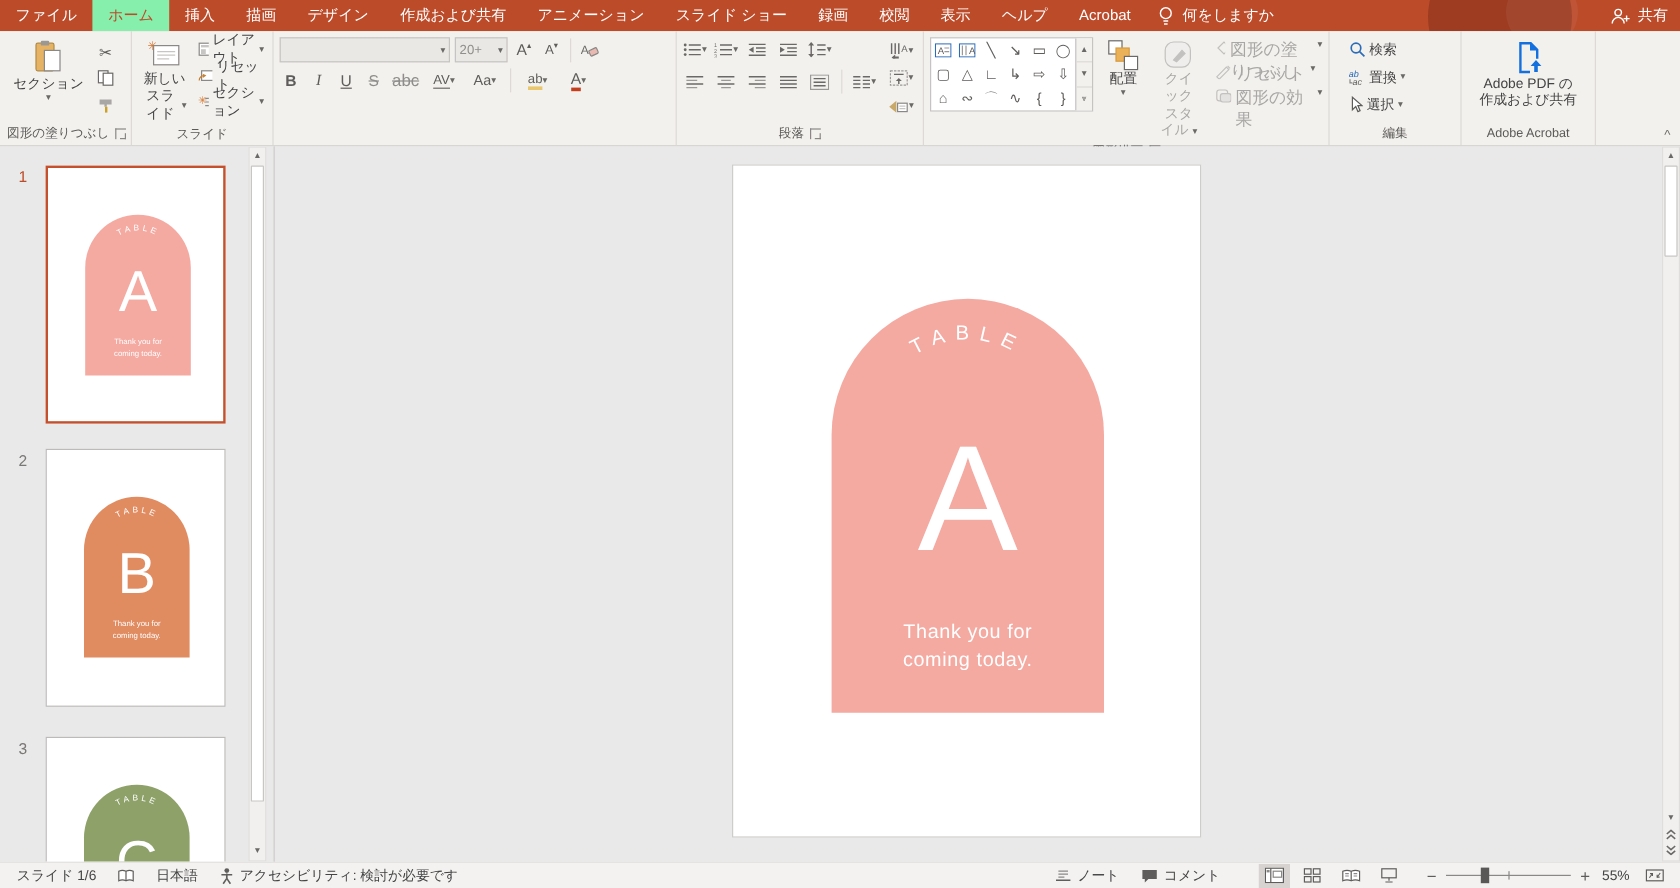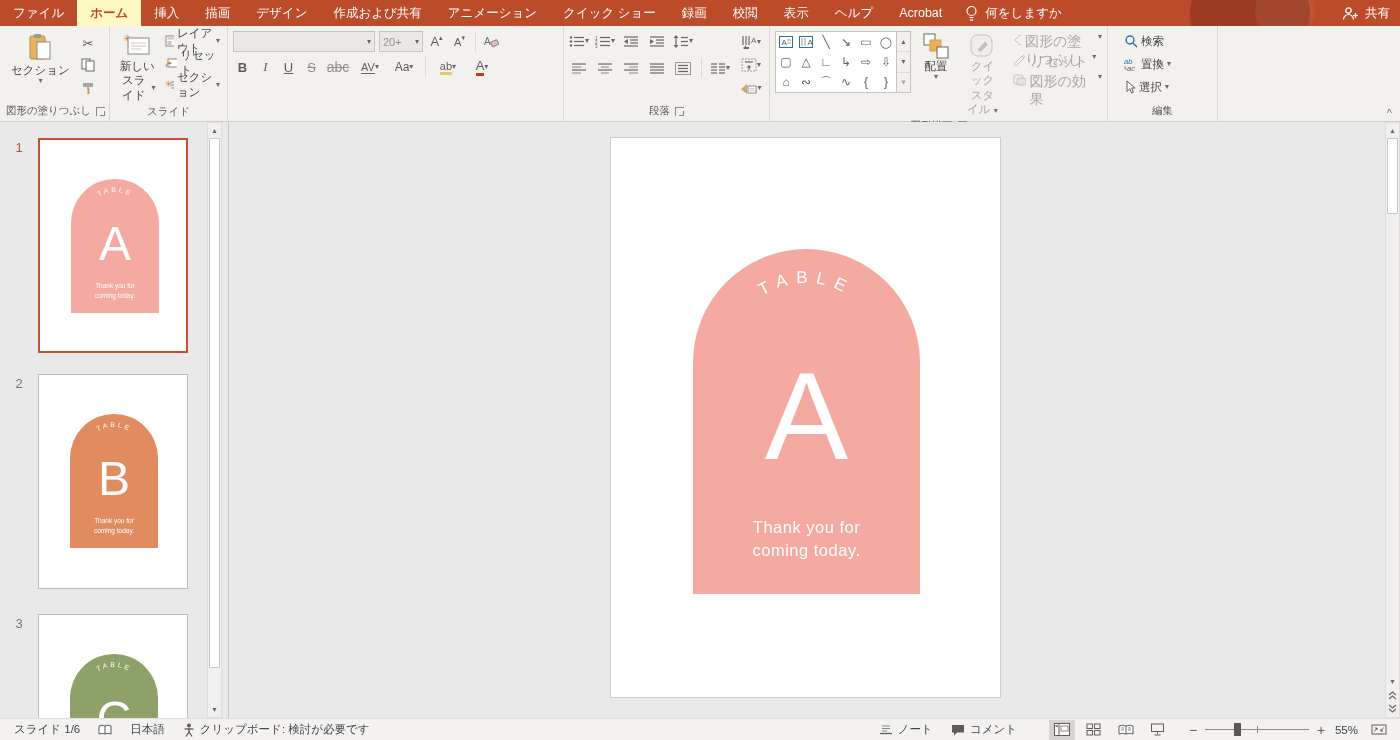--- a/index.html
+++ b/index.html
@@ -5,21 +5,21 @@
   * { margin:0; padding:0; box-sizing:border-box; }
   html,body { width:1400px; height:740px; overflow:hidden; }
   body { font-family:"Liberation Sans", sans-serif; }
   .app { width:1400px; height:740px; display:flex; flex-direction:column; background:#E9E9E9; position:relative; }
 
   
   .titlebar { height:26px; background:#BC4B2A; display:flex; align-items:stretch; position:relative; overflow:hidden; flex:0 0 26px; }
   .deco1 { position:absolute; left:1190px; top:-46px; width:120px; height:120px; border-radius:50%; background:rgba(80,20,8,.28); }
   .deco2 { position:absolute; left:1255px; top:-20px; width:60px; height:60px; border-radius:50%; background:rgba(255,255,255,.06); }
   .tab { padding:0 13px; color:#fff; font-size:12.5px; display:flex; align-items:center; white-space:nowrap; cursor:default; }
-  .tab.active { background:#fef9c3; color:#BC4B2A; font-weight:bold; }
+  .tab.active { background:#86efac; color:#BC4B2A; font-weight:normal; }
   .tellme { display:flex; align-items:center; gap:7px; color:#fff; font-size:12.5px; padding:0 10px; }
   .share { position:absolute; right:10px; top:0; height:26px; display:flex; align-items:center; gap:6px; color:#fff; font-size:12.5px; }
 
   
   .ribbon { height:96px; flex:0 0 96px; background:#F3F1EE; border-bottom:1px solid #D2CFCB; display:flex; align-items:stretch; position:relative; padding-left:2px; }
   .rgroup { display:flex; flex-direction:column; border-right:1px solid #DDDAD6; position:relative; }
   .rbody { flex:1; display:flex; align-items:flex-start; padding:5px 5px 0 5px; gap:4px; }
   .rlabel { height:18px; display:flex; align-items:center; justify-content:center; gap:5px; font-size:10.5px; color:#5C5A58; padding-bottom:2px; }
   .launcher { width:9px; height:9px; border-left:1px solid #8A8886; border-top:1px solid #8A8886; position:relative; display:inline-block; }
   .launcher:after { content:""; position:absolute; right:0px; bottom:0px; width:4px; height:4px; border-right:1.5px solid #8A8886; border-bottom:1.5px solid #8A8886; }
@@ -104,21 +104,21 @@
   <div class="titlebar">
     <div class="deco1"></div>
     <div class="deco2"></div>
     <div class="tab">ファイル</div>
     <div class="tab active">ホーム</div>
     <div class="tab">挿入</div>
     <div class="tab">描画</div>
     <div class="tab">デザイン</div>
     <div class="tab">作成および共有</div>
     <div class="tab">アニメーション</div>
-    <div class="tab">クイック ショー</div>
+    <div class="tab">スライド ショー</div>
     <div class="tab">録画</div>
     <div class="tab">校閲</div>
     <div class="tab">表示</div>
     <div class="tab">ヘルプ</div>
     <div class="tab">Acrobat</div>
     <div class="tellme">
       <svg width="13" height="17">
           <circle cx="6.5" cy="6" r="4.5" fill="none" stroke="#fff" stroke-width="1.2"></circle>
           <line x1="4.5" y1="12.5" x2="8.5" y2="12.5" stroke="#fff" stroke-width="1.2"></line>
           <line x1="5" y1="15" x2="8" y2="15" stroke="#fff" stroke-width="1.2"></line>
@@ -544,20 +544,35 @@
             </svg>
           <span>選択</span>
             <span class="caret"></span>
         </div>
       </div>
       <div class="rlabel">
           <span>編集</span>
         </div>
     </div>
 
+    <div class="rgroup" style="width:112px">
+      <div class="rbody" style="justify-content:center">
+        <div class="bigbtn">
+          <svg width="28" height="30">
+              <path d="M6 2 h10 l6 6 v8 h-2 v-7 h-5 v-5 h-7 v22 h7 v2 h-9 z" fill="#1470DE"></path>
+              <polygon points="20,17 24.5,22 21.5,22 21.5,27 18.5,27 18.5,22 15.5,22" fill="#1470DE"></polygon>
+            </svg>
+          <span>Adobe PDF の</span>
+          <span>作成および共有</span>
+        </div>
+      </div>
+      <div class="rlabel">
+          <span>Adobe Acrobat</span>
+        </div>
+    </div>
 
     <div class="collapse-ribbon">^</div>
   </div>
 
   <div class="content">
 
     <div class="thumbs">
 
       <div class="thumbrow" style="top:16px">
         <span class="tnum sel">1</span>
@@ -654,21 +669,21 @@
         <span>日本語</span>
       </span>
     <span class="sitem">
       <svg width="12" height="14">
           <circle cx="6" cy="2.5" r="2" fill="#5f5d5b"></circle>
           <line x1="6" y1="5" x2="6" y2="9" stroke="#5f5d5b" stroke-width="1.4"></line>
           <line x1="1.5" y1="6" x2="10.5" y2="6" stroke="#5f5d5b" stroke-width="1.3"></line>
           <line x1="6" y1="9" x2="3" y2="13.5" stroke="#5f5d5b" stroke-width="1.3"></line>
           <line x1="6" y1="9" x2="9" y2="13.5" stroke="#5f5d5b" stroke-width="1.3"></line>
         </svg>
-      <span>クリップボード: 検討が必要です</span>
+      <span>アクセシビリティ: 検討が必要です</span>
     </span>
 
     <span style="margin-left:auto"></span>
 
     <span class="sitem">
       <svg width="14" height="11">
           <line x1="1" y1="9.5" x2="13" y2="9.5" stroke="#5f5d5b" stroke-width="1.3"></line>
           <line x1="3" y1="2" x2="11" y2="2" stroke="#8A8886"></line>
           <line x1="3" y1="4.5" x2="11" y2="4.5" stroke="#8A8886"></line>
           <line x1="3" y1="7" x2="8" y2="7" stroke="#8A8886"></line>

